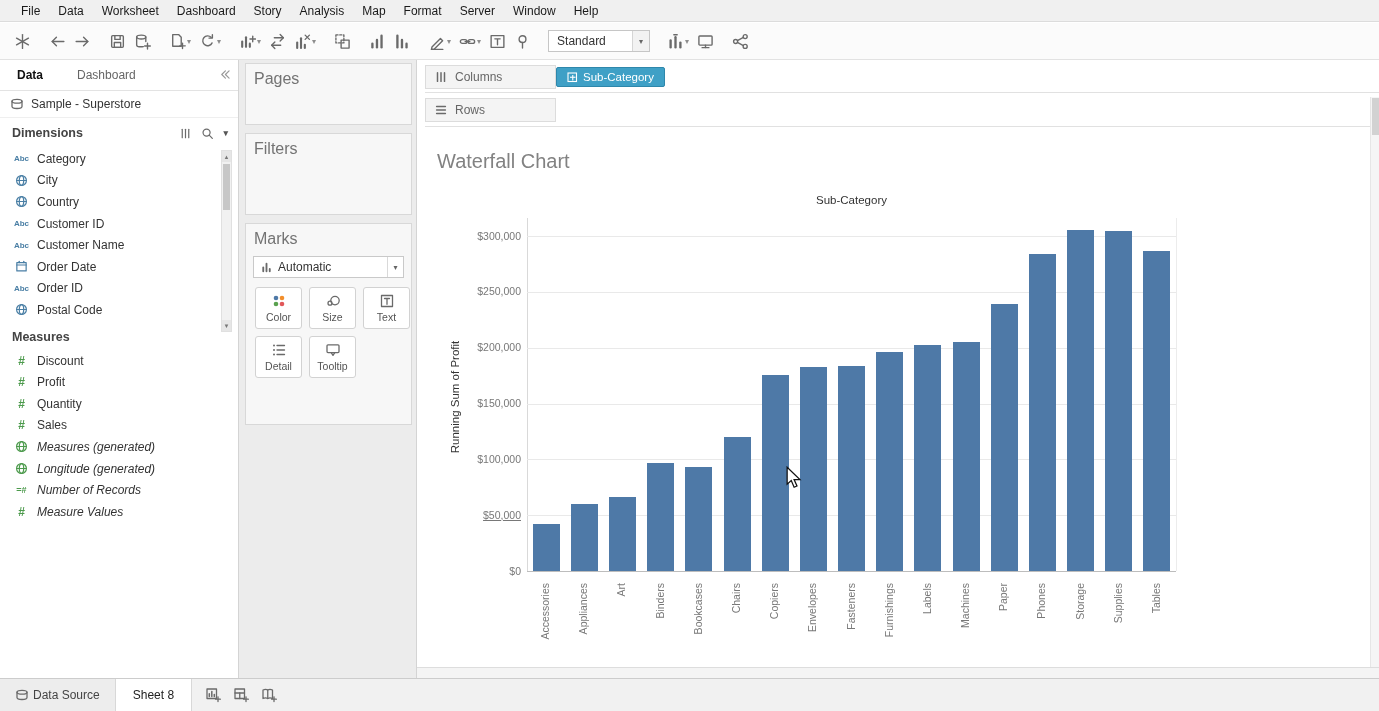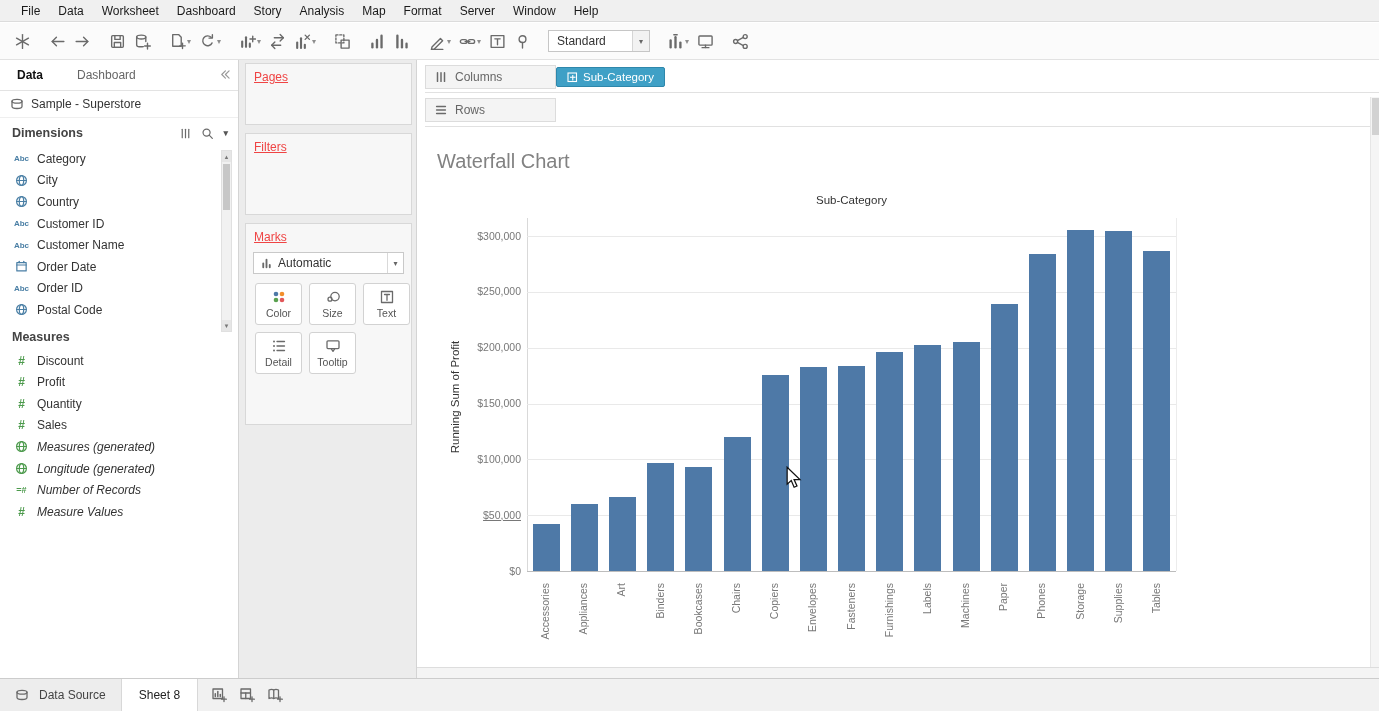--- a/index.html
+++ b/index.html
@@ -56,21 +56,21 @@
     background:#f1f1f1; border:1px solid #e0e0e0; }
   .dims-scroll .s-arrow { height:11px; display:flex; align-items:center; justify-content:center;
     font-size:6px; color:#777; background:#e6e6e6; }
   .dims-scroll .s-arrow.down { position:absolute; bottom:0; left:0; right:0; }
   .dims-scroll .thumb { position:absolute; top:13px; left:1px; right:1px; height:46px; background:#c7c7c7; }
 
   
   .cardpane { position:absolute; left:239px; top:60px; width:178px; bottom:33px; background:#ececec;
     border-right:1px solid #d4d4d4; }
   .card { position:absolute; left:6px; right:4px; background:#f7f7f7; border:1px solid #d8d8d8; }
-  .card-label { font-size:12px; color:#ef4444; padding:6px 8px 4px;text-decoration:underline; }
+  .card-label { font-size:16px; color:#737373; padding:6px 8px 4px; }
   .card.pages { top:3px; height:62px; }
   .card.filters { top:73px; height:82px; }
   .card.marks { top:163px; height:202px; }
   .marks-dd { margin:4px 7px 0; height:22px; background:#fff; border:1px solid #c9c9c9;
     display:flex; align-items:center; gap:5px; padding-left:6px; font-size:12px; color:#333; }
   .marks-dd .dd-caret { margin-left:auto; width:16px; align-self:stretch; border-left:1px solid #d9d9d9;
     display:flex; align-items:center; justify-content:center; font-size:8px; color:#666; }
   .marks-grid { display:grid; grid-template-columns:repeat(3,47px); gap:7px; padding:9px 9px; }
   .mark-btn { height:42px; background:#fff; border:1px solid #d2d2d2; border-radius:3px;
     display:flex; flex-direction:column; align-items:center; justify-content:center; gap:2px;
@@ -106,21 +106,21 @@
 
   .hscroll-strip { position:absolute; left:0; right:0; bottom:0; height:11px; background:#f4f4f4;
     border-top:1px solid #dddddd; }
   .vscroll { position:absolute; right:0; top:37px; width:9px; bottom:11px; background:#f5f5f5;
     border-left:1px solid #e6e6e6; }
   .vscroll .thumb { position:absolute; top:1px; left:1px; width:7px; height:37px; background:#d2d2d2; }
 
   
   .statusbar { position:absolute; left:0; right:0; bottom:0; height:33px; background:#f1f1f1;
     border-top:1px solid #cccccc; display:flex; align-items:stretch; font-size:12px; color:#444; }
-  .ds-tab { display:flex; align-items:center; gap:10px; padding:8px 15px; background:#ededed;
+  .ds-tab { display:flex; align-items:center; gap:4px; padding:8px 15px; background:#ededed;
     border-right:1px solid #d8d8d8; }
   .sheet-tab { display:flex; align-items:center; padding:0 17px; background:#fff;
     border-right:1px solid #d8d8d8; color:#222; }
   .newsheet-group { display:flex; align-items:center; gap:12px; padding-left:13px; }
 
   .cursor { position:absolute; left:786px; top:466px; width:16px; height:23px; pointer-events:none; }
 </style>
 </head>
 <body>
 

